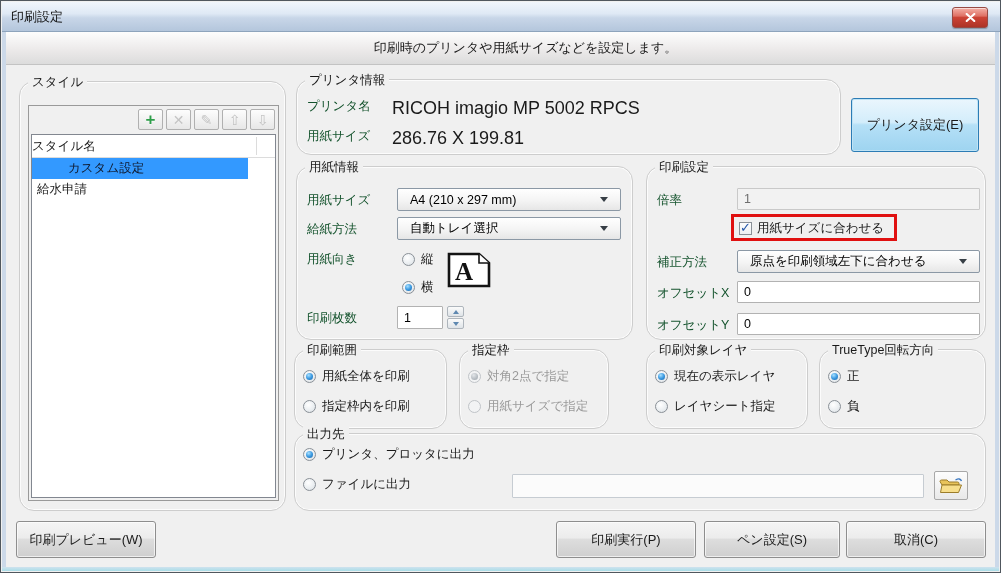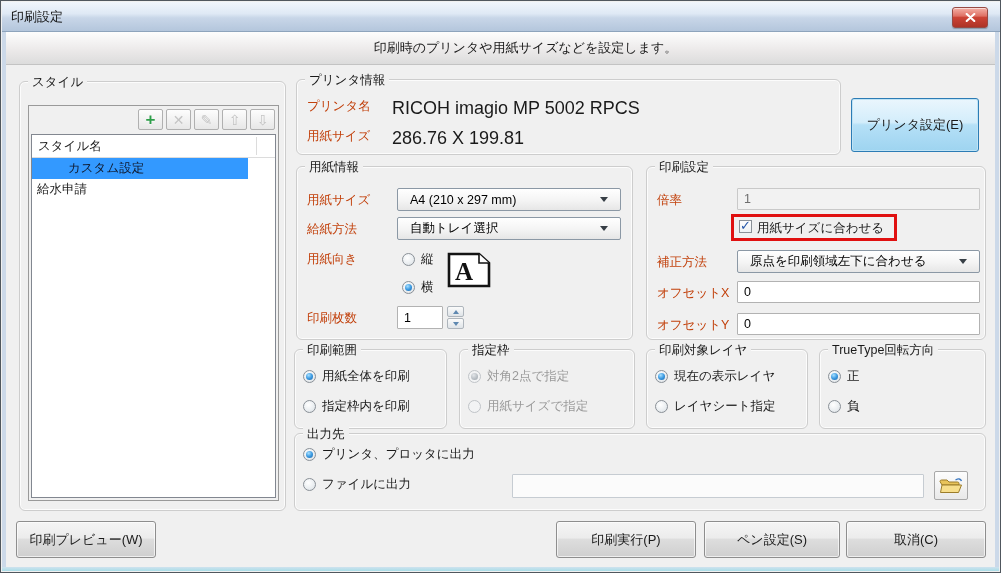--- a/index.html
+++ b/index.html
@@ -15,23 +15,23 @@
   .close-btn{position:absolute;right:13px;top:5px;width:34px;height:19px;border:1px solid #974a44;border-radius:3px;
     background:linear-gradient(180deg,#f4b0a6 0%,#df7165 42%,#cc4335 50%,#ad3327 100%);
     box-shadow:inset 0 1px 0 rgba(255,255,255,.55), 0 1px 1px rgba(0,0,0,.25);
     display:flex;align-items:center;justify-content:center;cursor:pointer;}
   
   .hstrip{position:absolute;left:5px;top:31px;width:991px;height:33px;
     background:linear-gradient(180deg,#fdfdfd 0%,#eceaea 55%,#dcdcdc 100%);
     border-bottom:1px solid #c3c3c3;box-sizing:border-box;display:flex;align-items:center;justify-content:center;z-index:5;}
   .hstrip span{font-size:13px;color:#1a1a1a;margin-left:48px;}
   
-  .grp{position:absolute;border:1px solid #cdcdcd;border-radius:6px;box-sizing:border-box;box-shadow:inset 0 0 0 1px #fcfcfc;}
+  .grp{position:absolute;border:1px solid #cdcdcd;border-radius:15px;box-sizing:border-box;box-shadow:inset 0 0 0 1px #fcfcfc;}
   .grp .lg{position:absolute;top:-8px;left:8px;background:#f0f0f0;padding:0 4px;font-size:12.5px;color:#1a1a1a;white-space:nowrap;}
-  .lbl{position:absolute;font-size:12.5px;color:#c2410c;white-space:nowrap;}
+  .lbl{position:absolute;font-size:12.5px;color:#14532d;white-space:nowrap;}
   .val{position:absolute;font-size:18px;color:#1a1a1a;white-space:nowrap;}
   
   .txt{position:absolute;background:#fff;border:1px solid #b2b2b2;box-sizing:border-box;font-size:12.5px;color:#000;
     display:flex;align-items:center;padding:0 6px;border-radius:1px;}
   .txt.dis{background:#f2f2f2;border-color:#c9c9c9;color:#6e6e6e;}
   .txt.file{background:#fbfbfb;border-color:#c6ccd2;}
   
   .cmb{position:absolute;border:1px solid #8b98a5;border-radius:2px;box-sizing:border-box;cursor:pointer;
     background:linear-gradient(180deg,#ffffff 0%,#f4f4f4 55%,#e6e6e6 100%);
     display:flex;align-items:center;padding:0 12px;}
@@ -41,40 +41,40 @@
   .ropt{position:absolute;display:flex;align-items:center;gap:6px;cursor:pointer;}
   .rad{position:relative;width:13px;height:13px;border-radius:50%;border:1px solid #8a9097;box-sizing:border-box;
     background:radial-gradient(circle at 40% 35%,#ffffff 0%,#e9edf0 60%,#d6dbdf 100%);flex:0 0 auto;}
   .rad.sel::after{content:"";position:absolute;left:2px;top:2px;right:2px;bottom:2px;border-radius:50%;
     background:radial-gradient(circle at 38% 32%,#a8e0ff 0%,#3d9be2 50%,#1a63a6 100%);}
   .rad.dis{border-color:#c0c4c8;background:#f2f3f4;}
   .rad.dis.sel::after{background:radial-gradient(circle at 38% 32%,#e3e6e9 0%,#b6bcc2 60%,#9aa1a8 100%);}
   .rlbl{font-size:12.5px;color:#1a1a1a;white-space:nowrap;}
   .rlbl.dis{color:#9a9a9a;}
   
-  .copt{position:absolute;display:flex;gap:5px;cursor:pointer;}
+  .copt{position:absolute;display:flex;align-items:center;gap:5px;cursor:pointer;}
   .chk{position:relative;width:13px;height:13px;border:1px solid #8a9097;background:linear-gradient(180deg,#fdfdfd,#eef1f3);box-sizing:border-box;flex:0 0 auto;}
   .chk.on::after{content:"\2713";position:absolute;left:0px;top:-3px;font-size:13px;font-weight:bold;color:#2456a8;}
   .redbox{position:absolute;border:3px solid #e01010;box-sizing:border-box;}
   
   .btn{position:absolute;border:1px solid #8e8e8e;border-radius:3px;box-sizing:border-box;cursor:pointer;
     background:linear-gradient(180deg,#f5f5f5 0%,#ececec 45%,#dddddd 50%,#cfcfcf 100%);
     box-shadow:inset 0 0 0 1px rgba(255,255,255,.65);
     display:flex;align-items:center;justify-content:center;font-size:13px;color:#1a1a1a;}
   .btn.accent{border:1px solid #2c7cb5;box-shadow:inset 0 0 0 1px #bfe3f5;
     background:linear-gradient(180deg,#eaf6fd 0%,#d3edfb 45%,#b5e0f7 50%,#9ed4f0 100%);}
   
   .panel{position:absolute;border:1px solid #9a9a9a;background:#f0f0f0;box-sizing:border-box;}
   .tbar{position:absolute;left:0;top:0;right:0;height:27px;}
   .tbtn{position:absolute;top:3px;width:25px;height:21px;border:1px solid #b0b0b0;border-radius:2px;box-sizing:border-box;
     background:linear-gradient(180deg,#fdfdfd,#e7e7e7);display:flex;align-items:center;justify-content:center;cursor:pointer;}
   .tbtn .ico{font-size:14px;line-height:1;color:#c4c4c4;}
   .tbtn .ico.plus{font-size:17px;font-weight:900;color:#2e9e4a;text-shadow:0 1px 0 rgba(255,255,255,.6);}
   .list{position:absolute;left:2px;top:28px;right:2px;bottom:2px;background:#fff;border:1px solid #828790;box-sizing:border-box;}
-  .lhead{position:relative;height:23px;border-bottom:1px solid #dcdcdc;display:flex;align-items:center;padding-left:6px;font-size:12.5px;color:#1a1a1a;box-sizing:border-box;}
+  .lhead{position:relative;height:23px;border-bottom:1px solid #dcdcdc;display:flex;align-items:center;padding-left:0;font-size:12.5px;color:#1a1a1a;box-sizing:border-box;}
   .lhead::after{content:"";position:absolute;left:224px;top:2px;bottom:2px;width:1px;background:#dcdcdc;}
   .lrow{height:21px;display:flex;align-items:center;padding-left:5px;font-size:12.5px;color:#1a1a1a;box-sizing:border-box;cursor:pointer;}
   .lrow.sel{background:#3399ff;color:#0f172a;width:216px;padding-left:36px;}
   
   .spin{position:absolute;width:17px;display:flex;flex-direction:column;gap:1px;}
   .spin-b{flex:1;border:1px solid #aeb5bc;border-radius:2px;box-sizing:border-box;background:linear-gradient(180deg,#fbfbfb,#dfe4e8);
     display:flex;align-items:center;justify-content:center;cursor:pointer;}
   .tri-up{width:0;height:0;border-left:3.5px solid transparent;border-right:3.5px solid transparent;border-bottom:4px solid #5e88b0;}
   .tri-dn{width:0;height:0;border-left:3.5px solid transparent;border-right:3.5px solid transparent;border-top:4px solid #5e88b0;}
   .iconbtn{position:absolute;border:1px solid #a8a8a8;border-radius:2px;box-sizing:border-box;cursor:pointer;
@@ -198,21 +198,21 @@
     <label class="ropt" style="left:8px;top:18px">
       <span class="rad sel"></span>
       <span class="rlbl">用紙全体を印刷</span>
     </label>
     <label class="ropt" style="left:8px;top:48px">
       <span class="rad"></span>
       <span class="rlbl">指定枠内を印刷</span>
     </label>
   </div>
 
-  <div class="grp" style="left:458px;top:348px;width:176px;height:80px">
+  <div class="grp" style="left:458px;top:348px;width:150px;height:80px">
     <span class="lg">指定枠</span>
     <label class="ropt" style="left:8px;top:18px">
       <span class="rad dis sel"></span>
       <span class="rlbl dis">対角2点で指定</span>
     </label>
     <label class="ropt" style="left:8px;top:48px">
       <span class="rad dis"></span>
       <span class="rlbl dis">用紙サイズで指定</span>
     </label>
   </div>

